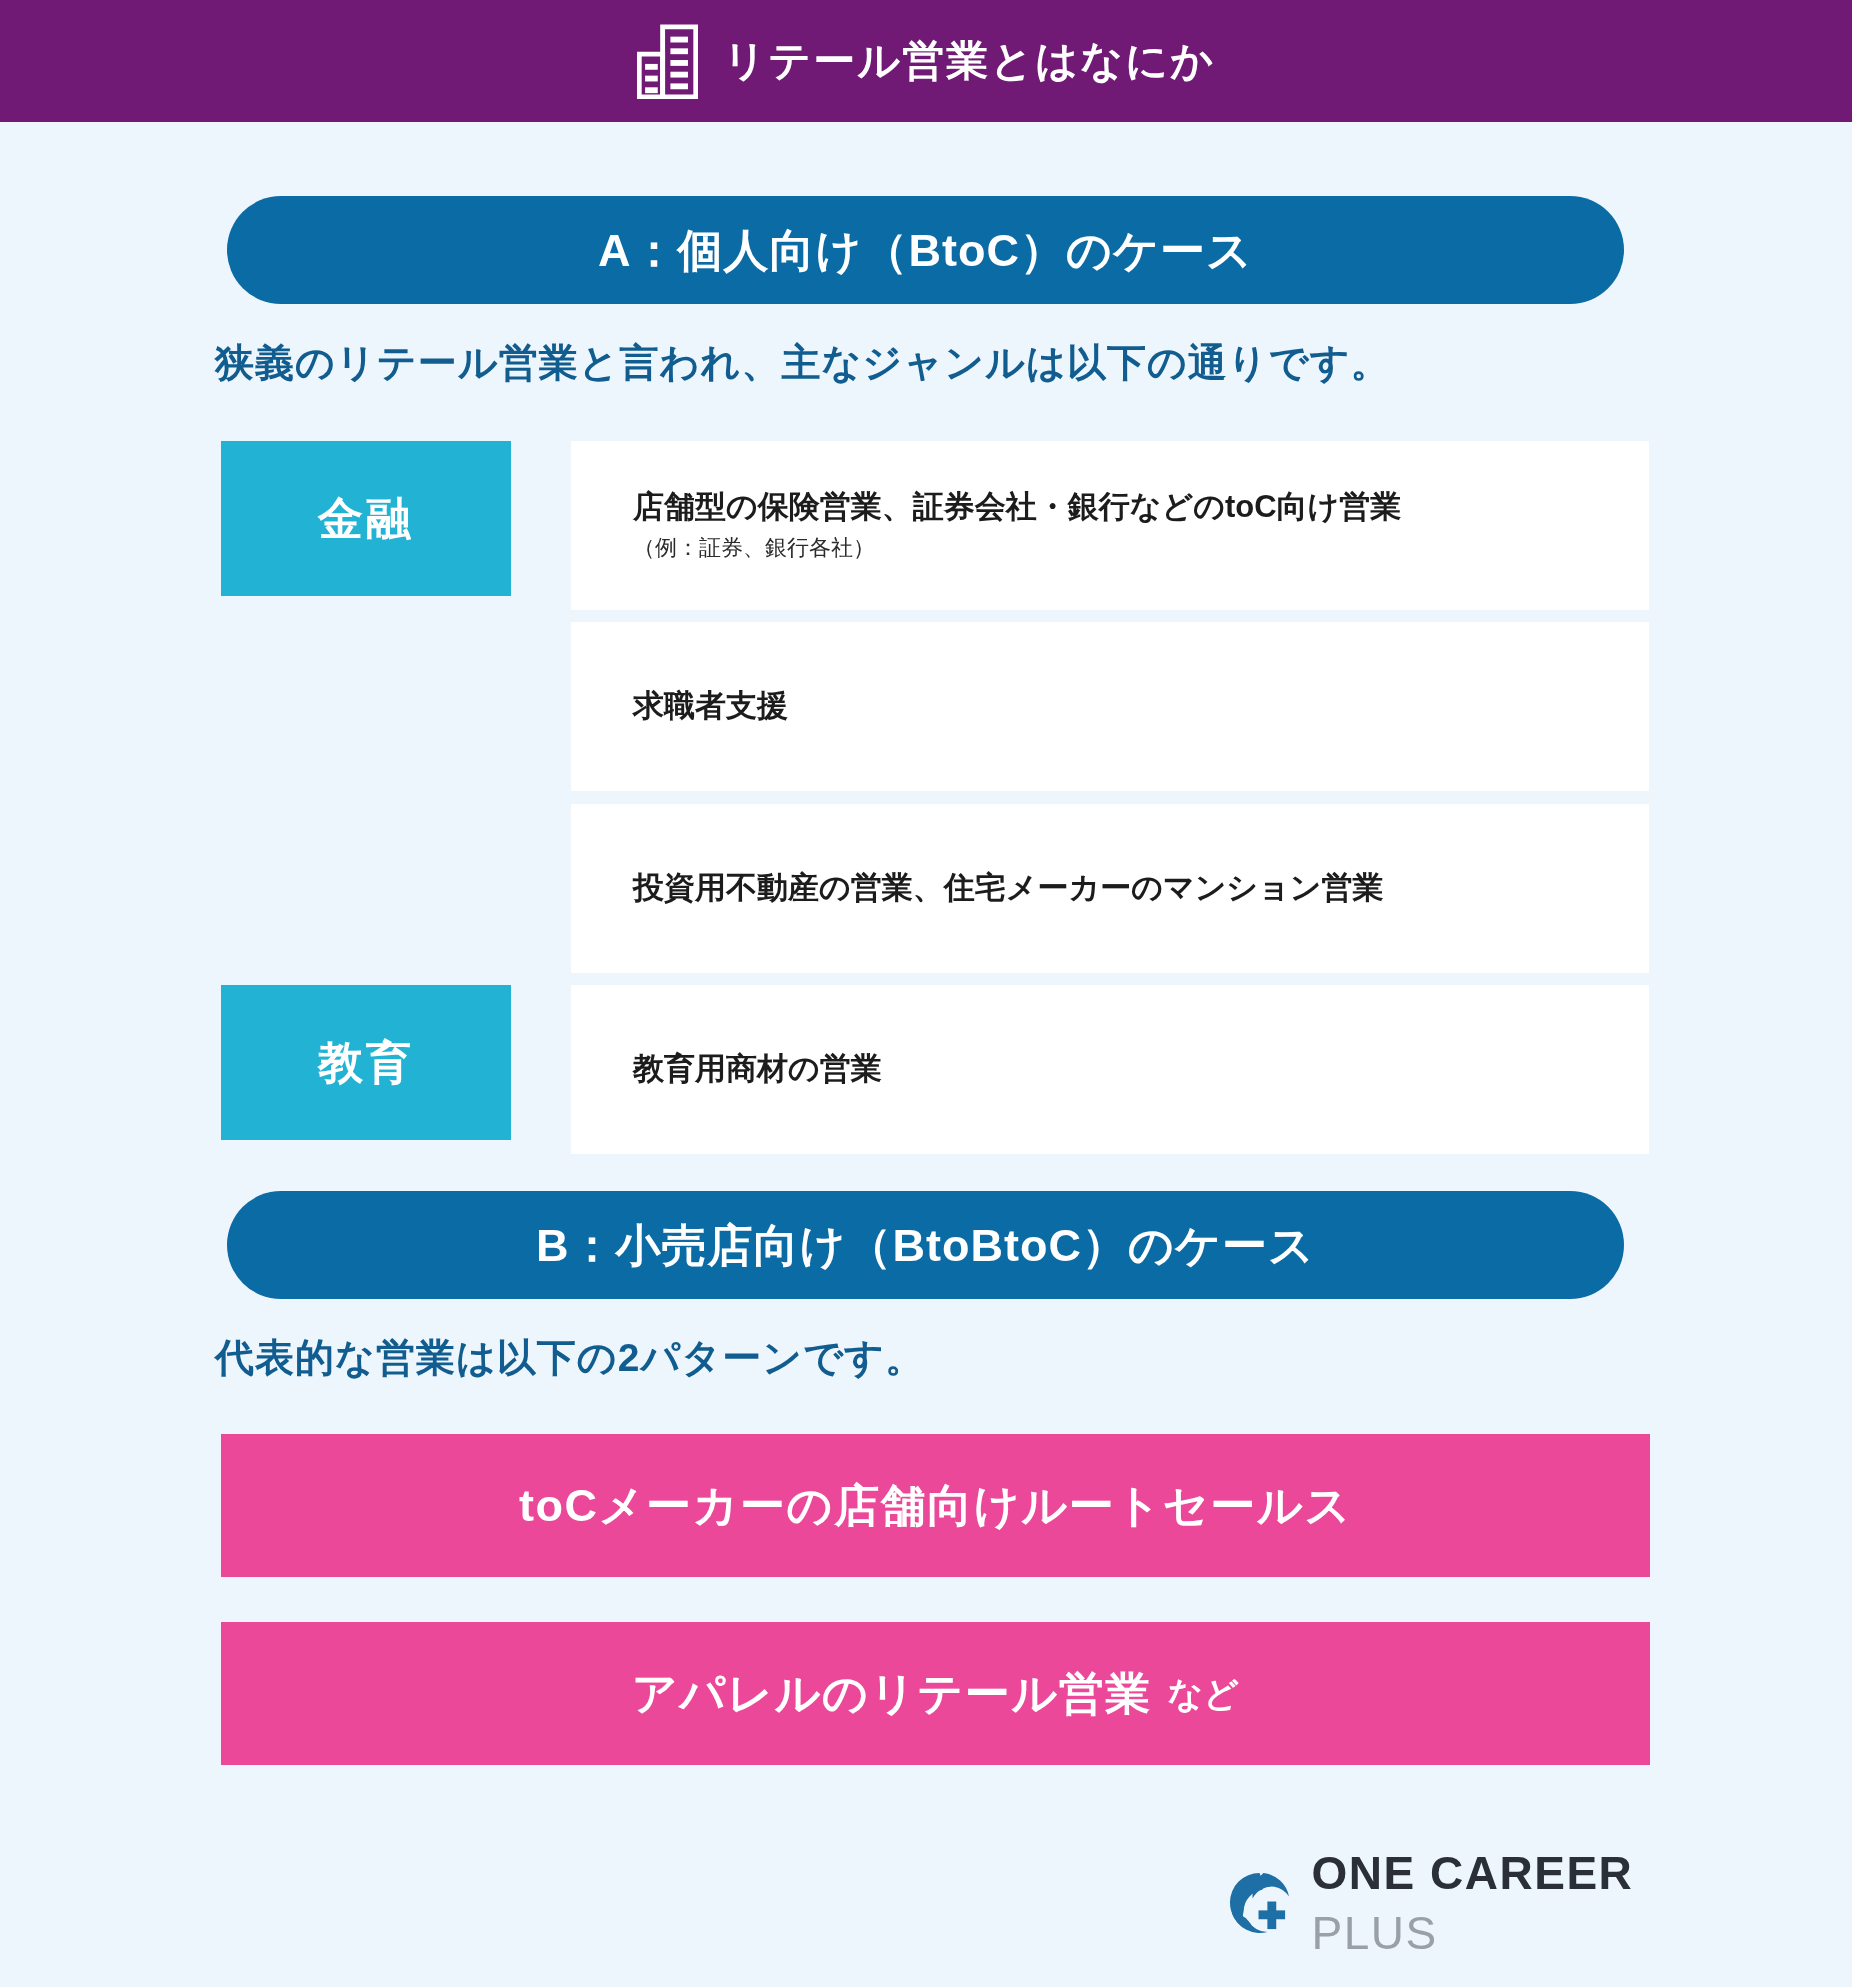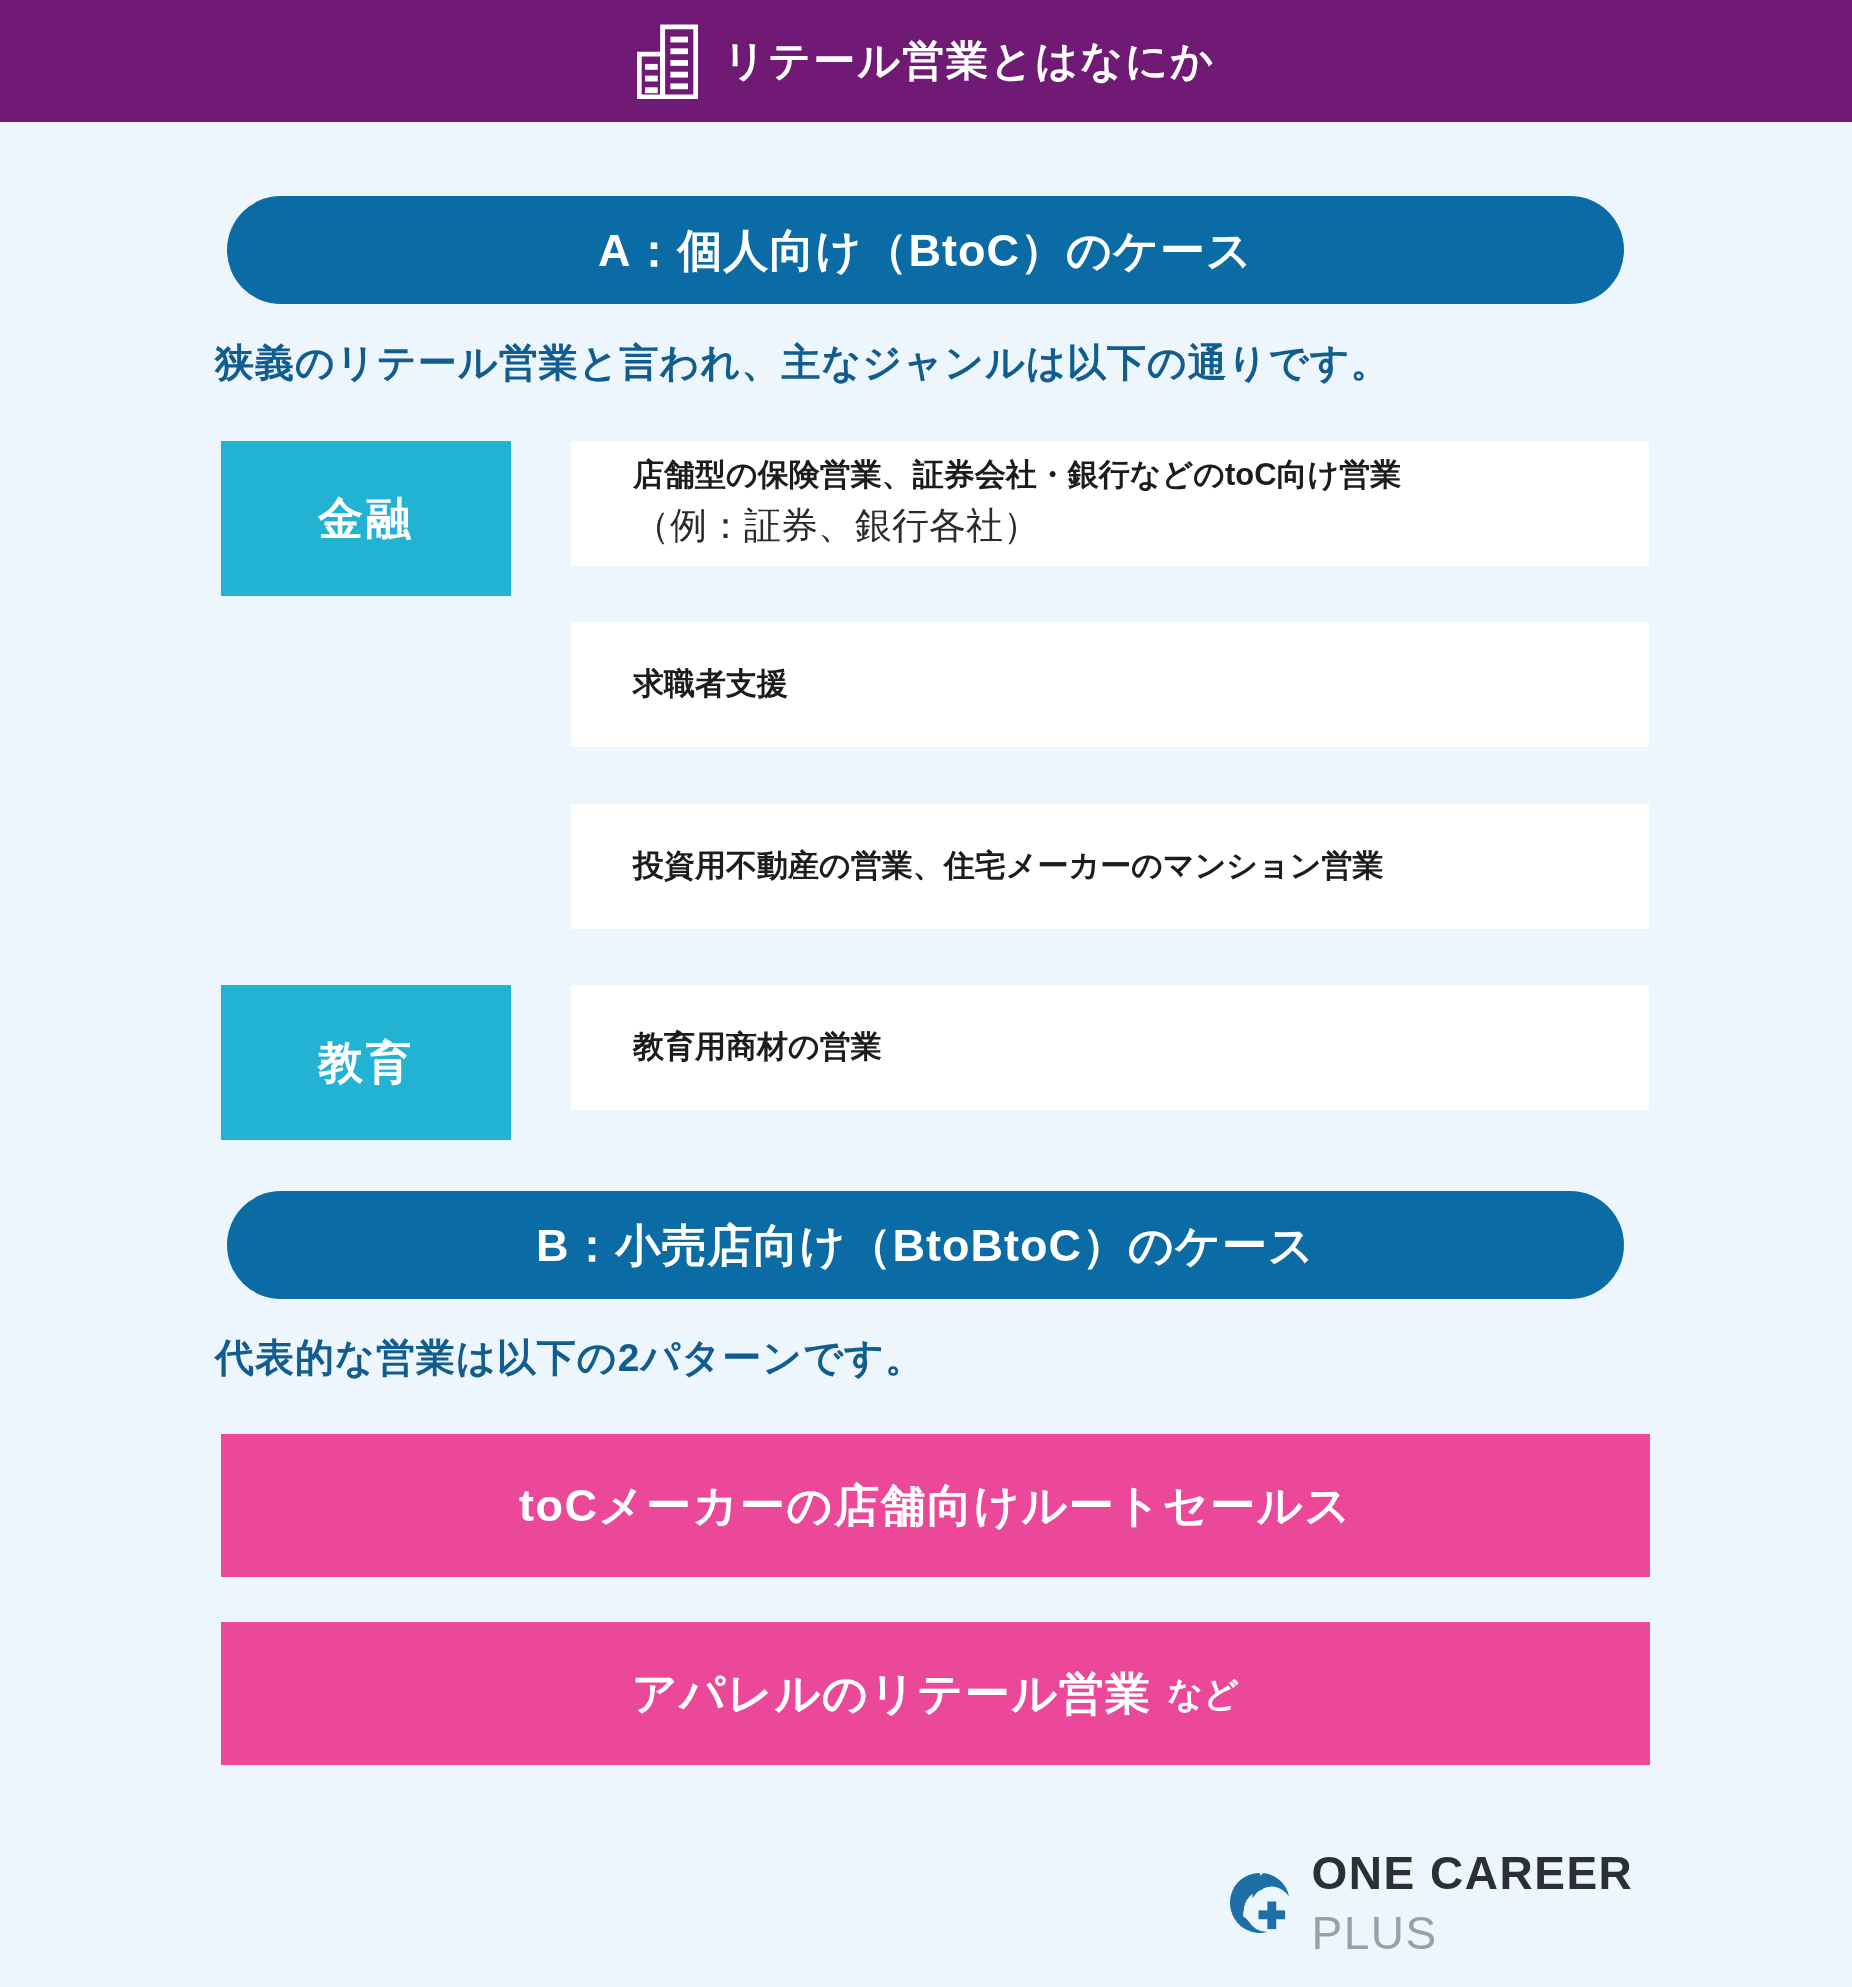--- a/index.html
+++ b/index.html
@@ -99,38 +99,38 @@
     font-weight: 700;
     letter-spacing: 2.9px;
     line-height: 1;
     white-space: nowrap;
   }
   .genre-desc {
     position: absolute;
     left: 571px;
     top: 0;
     width: 1078px;
-    height: 125px;
+    height: 169px;
     background: #ffffff;
     display: flex;
     flex-direction: column;
     justify-content: center;
     padding-left: 62px;
     box-sizing: border-box;
   }
   .genre-desc-main {
     color: #1c1c1c;
     font-size: 31px;
     font-weight: 700;
     line-height: 1.25;
     white-space: nowrap;
   }
   .genre-desc-sub {
     color: #2b2b2b;
-    font-size: 37px;
+    font-size: 22px;
     font-weight: 400;
     line-height: 1.35;
     margin-top: 5.9px;
     white-space: nowrap;
   }
 
   
   .flat-bar {
     position: absolute;
     left: 221px;

